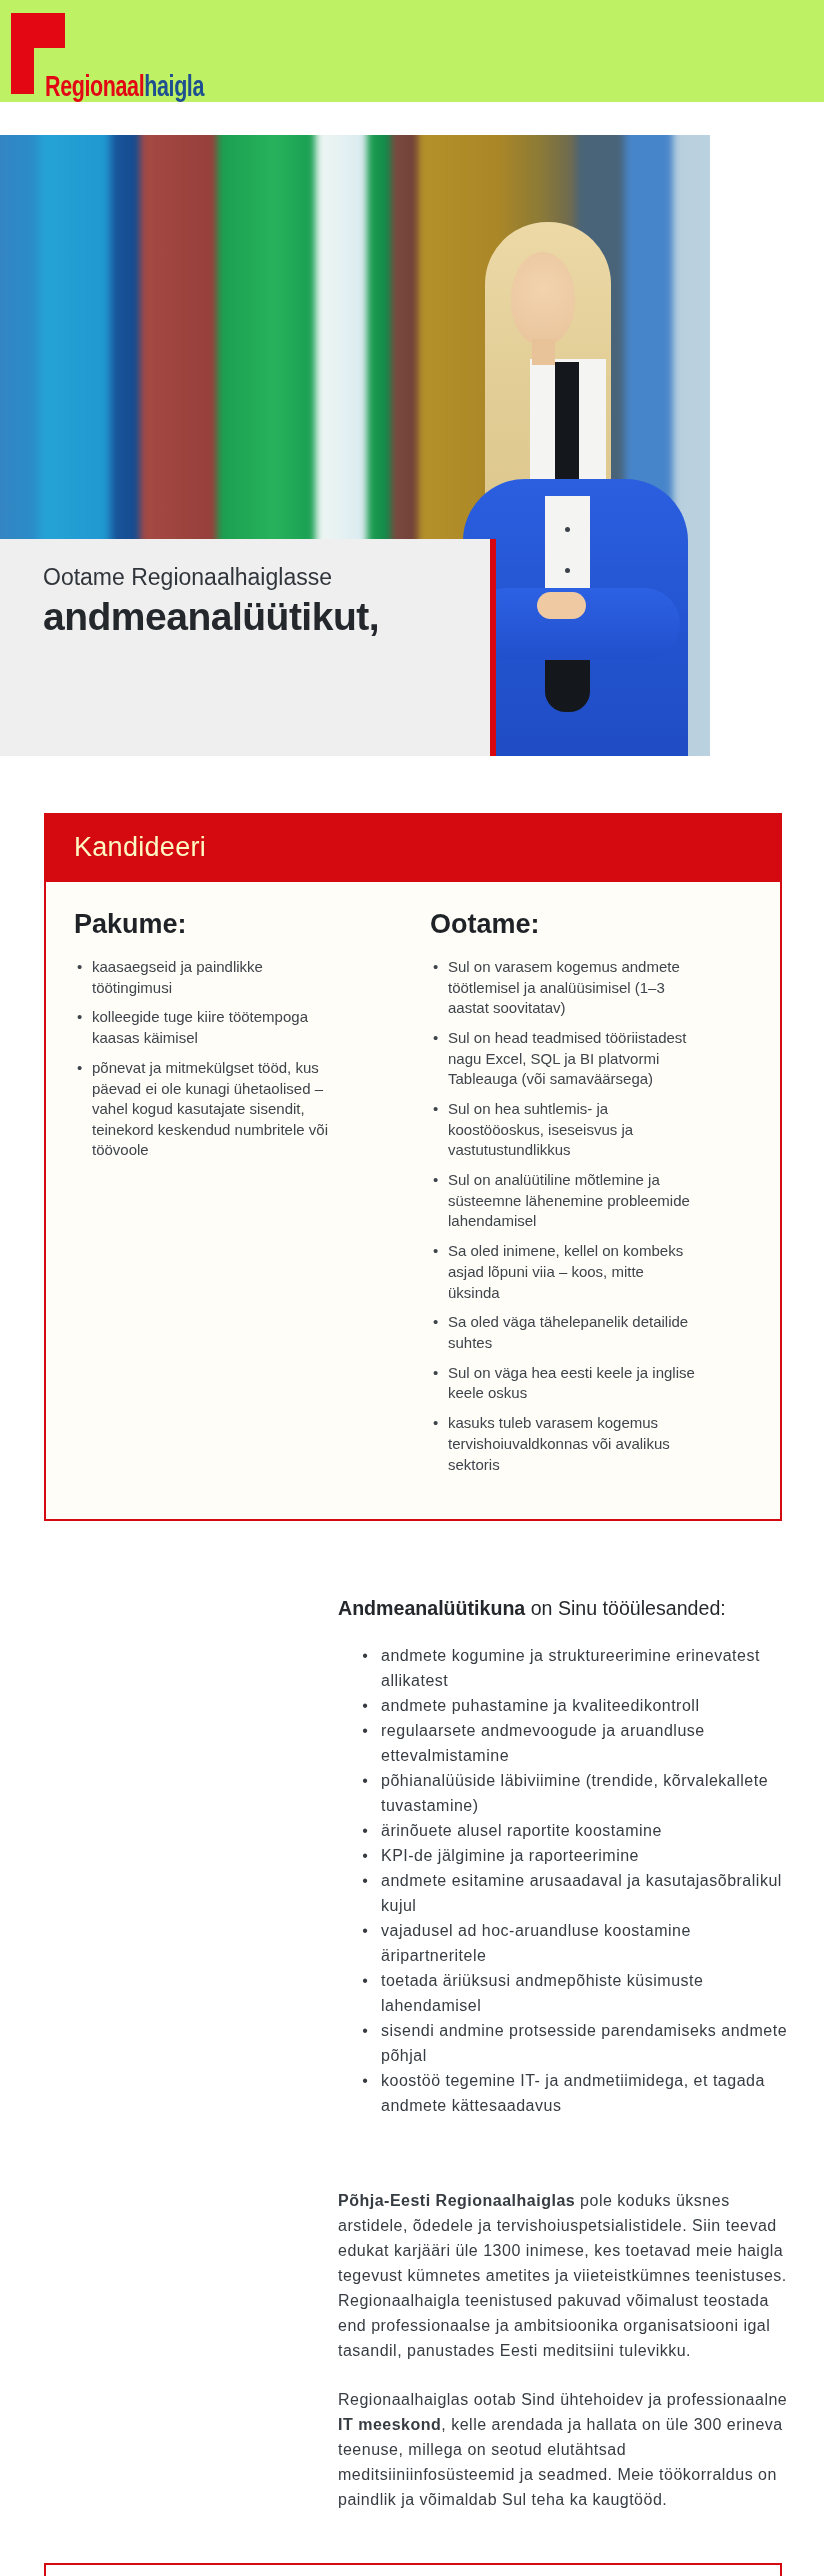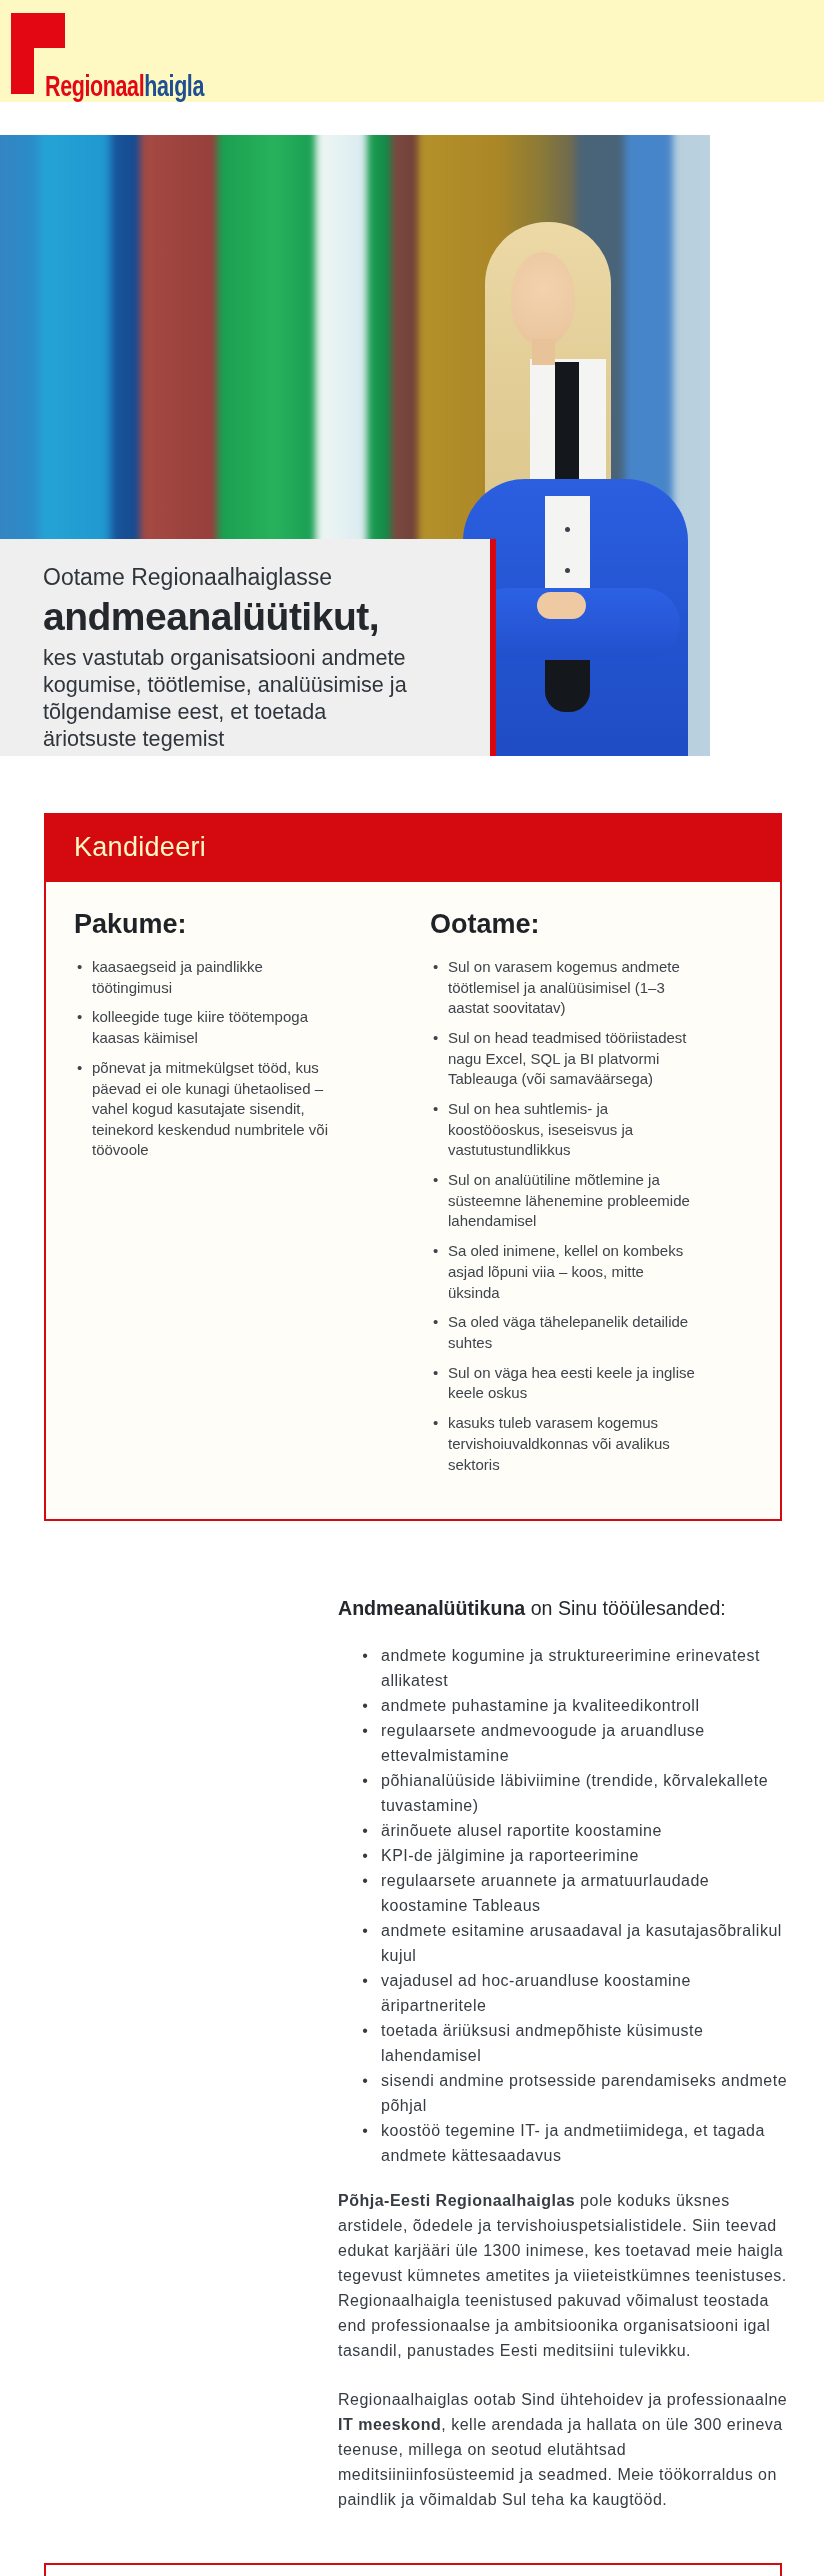--- a/index.html
+++ b/index.html
@@ -1,21 +1,21 @@
 <!DOCTYPE html>
 <html style="font-size:8.2px"><head>
 <meta charset="utf-8">
 <style>
   html,body{margin:0;padding:0;background:#ffffff;}
   body{font-family:"Liberation Sans","DejaVu Sans",sans-serif;}
   #page{position:relative;width:824px;height:2915px;background:#ffffff;overflow:hidden;}
   .abs{position:absolute;}
 
   
-  #header{left:0;top:0;width:824px;height:102px;background:#fef9c3;}
+  #header{left:0;top:0;width:824px;height:102px;background:#bef264;}
   .flag-top{left:11.3px;top:13.4px;width:54px;height:35px;}
   .flag-stem{left:11.3px;top:48px;width:23px;height:46px;}
   #logo-text{left:45px;top:70px;font-size:29px;font-weight:700;letter-spacing:-0.5px;
              transform:scaleX(0.74);transform-origin:0 0;white-space:nowrap;}
 
   
   #hero{left:0;top:135px;width:710px;height:621px;overflow:hidden;}
   #hero-stripes{position:absolute;left:-15.5px;top:-15.5px;right:-15.5px;bottom:-15.5px;
     filter:blur(3.1px) saturate(1.05);
     background:linear-gradient(90deg,
@@ -115,24 +115,20 @@
     <div class="abs btn-dot" style="top:392px;"></div>
     <div class="abs btn-dot" style="top:433px;"></div>
     <div class="abs arms"></div>
     <div class="abs hand"></div>
     <div class="abs face"></div>
     <div class="abs neck"></div>
 
     <div id="hero-panel" class="abs">
       <div id="hero-kicker">Ootame Regionaalhaiglasse</div>
       <div id="hero-title">andmeanalüütikut,</div>
-      <div id="hero-sub">kes vastutab organisatsiooni andmete
-kogumise, töötlemise, analüüsimise ja
-tõlgendamise eest, et toetada
-äriotsuste tegemist</div>
     </div>
   </div>
 
   <div id="apply-banner" class="abs">
     <div id="apply-title">Kandideeri</div>
   </div>
 
   <div id="offers-card" class="abs">
     <div id="offers-heading" class="card-heading">Pakume:</div>
     <div id="expectations-heading" class="card-heading">Ootame:</div>
@@ -179,22 +175,20 @@
   <ul id="tasks-list" class="abs">
       <li><span class="pre"><span>andmete kogumine ja struktureerimine erinevatest
 allikatest</span></span></li>
       <li><span class="pre"><span>andmete puhastamine ja kvaliteedikontroll</span></span></li>
       <li><span class="pre"><span>regulaarsete andmevoogude ja aruandluse
 ettevalmistamine</span></span></li>
       <li><span class="pre"><span>põhianalüüside läbiviimine (trendide, kõrvalekallete
 tuvastamine)</span></span></li>
       <li><span class="pre"><span>ärinõuete alusel raportite koostamine</span></span></li>
       <li><span class="pre"><span>KPI-de jälgimine ja raporteerimine</span></span></li>
-      <li><span class="pre"><span>regulaarsete aruannete ja armatuurlaudade
-koostamine Tableaus</span></span></li>
       <li><span class="pre"><span>andmete esitamine arusaadaval ja kasutajasõbralikul
 kujul</span></span></li>
       <li><span class="pre"><span>vajadusel ad hoc-aruandluse koostamine
 äripartneritele</span></span></li>
       <li><span class="pre"><span>toetada äriüksusi andmepõhiste küsimuste
 lahendamisel</span></span></li>
       <li><span class="pre"><span>sisendi andmine protsesside parendamiseks andmete
 põhjal</span></span></li>
       <li><span class="pre"><span>koostöö tegemine IT- ja andmetiimidega, et tagada
 andmete kättesaadavus</span></span></li>

